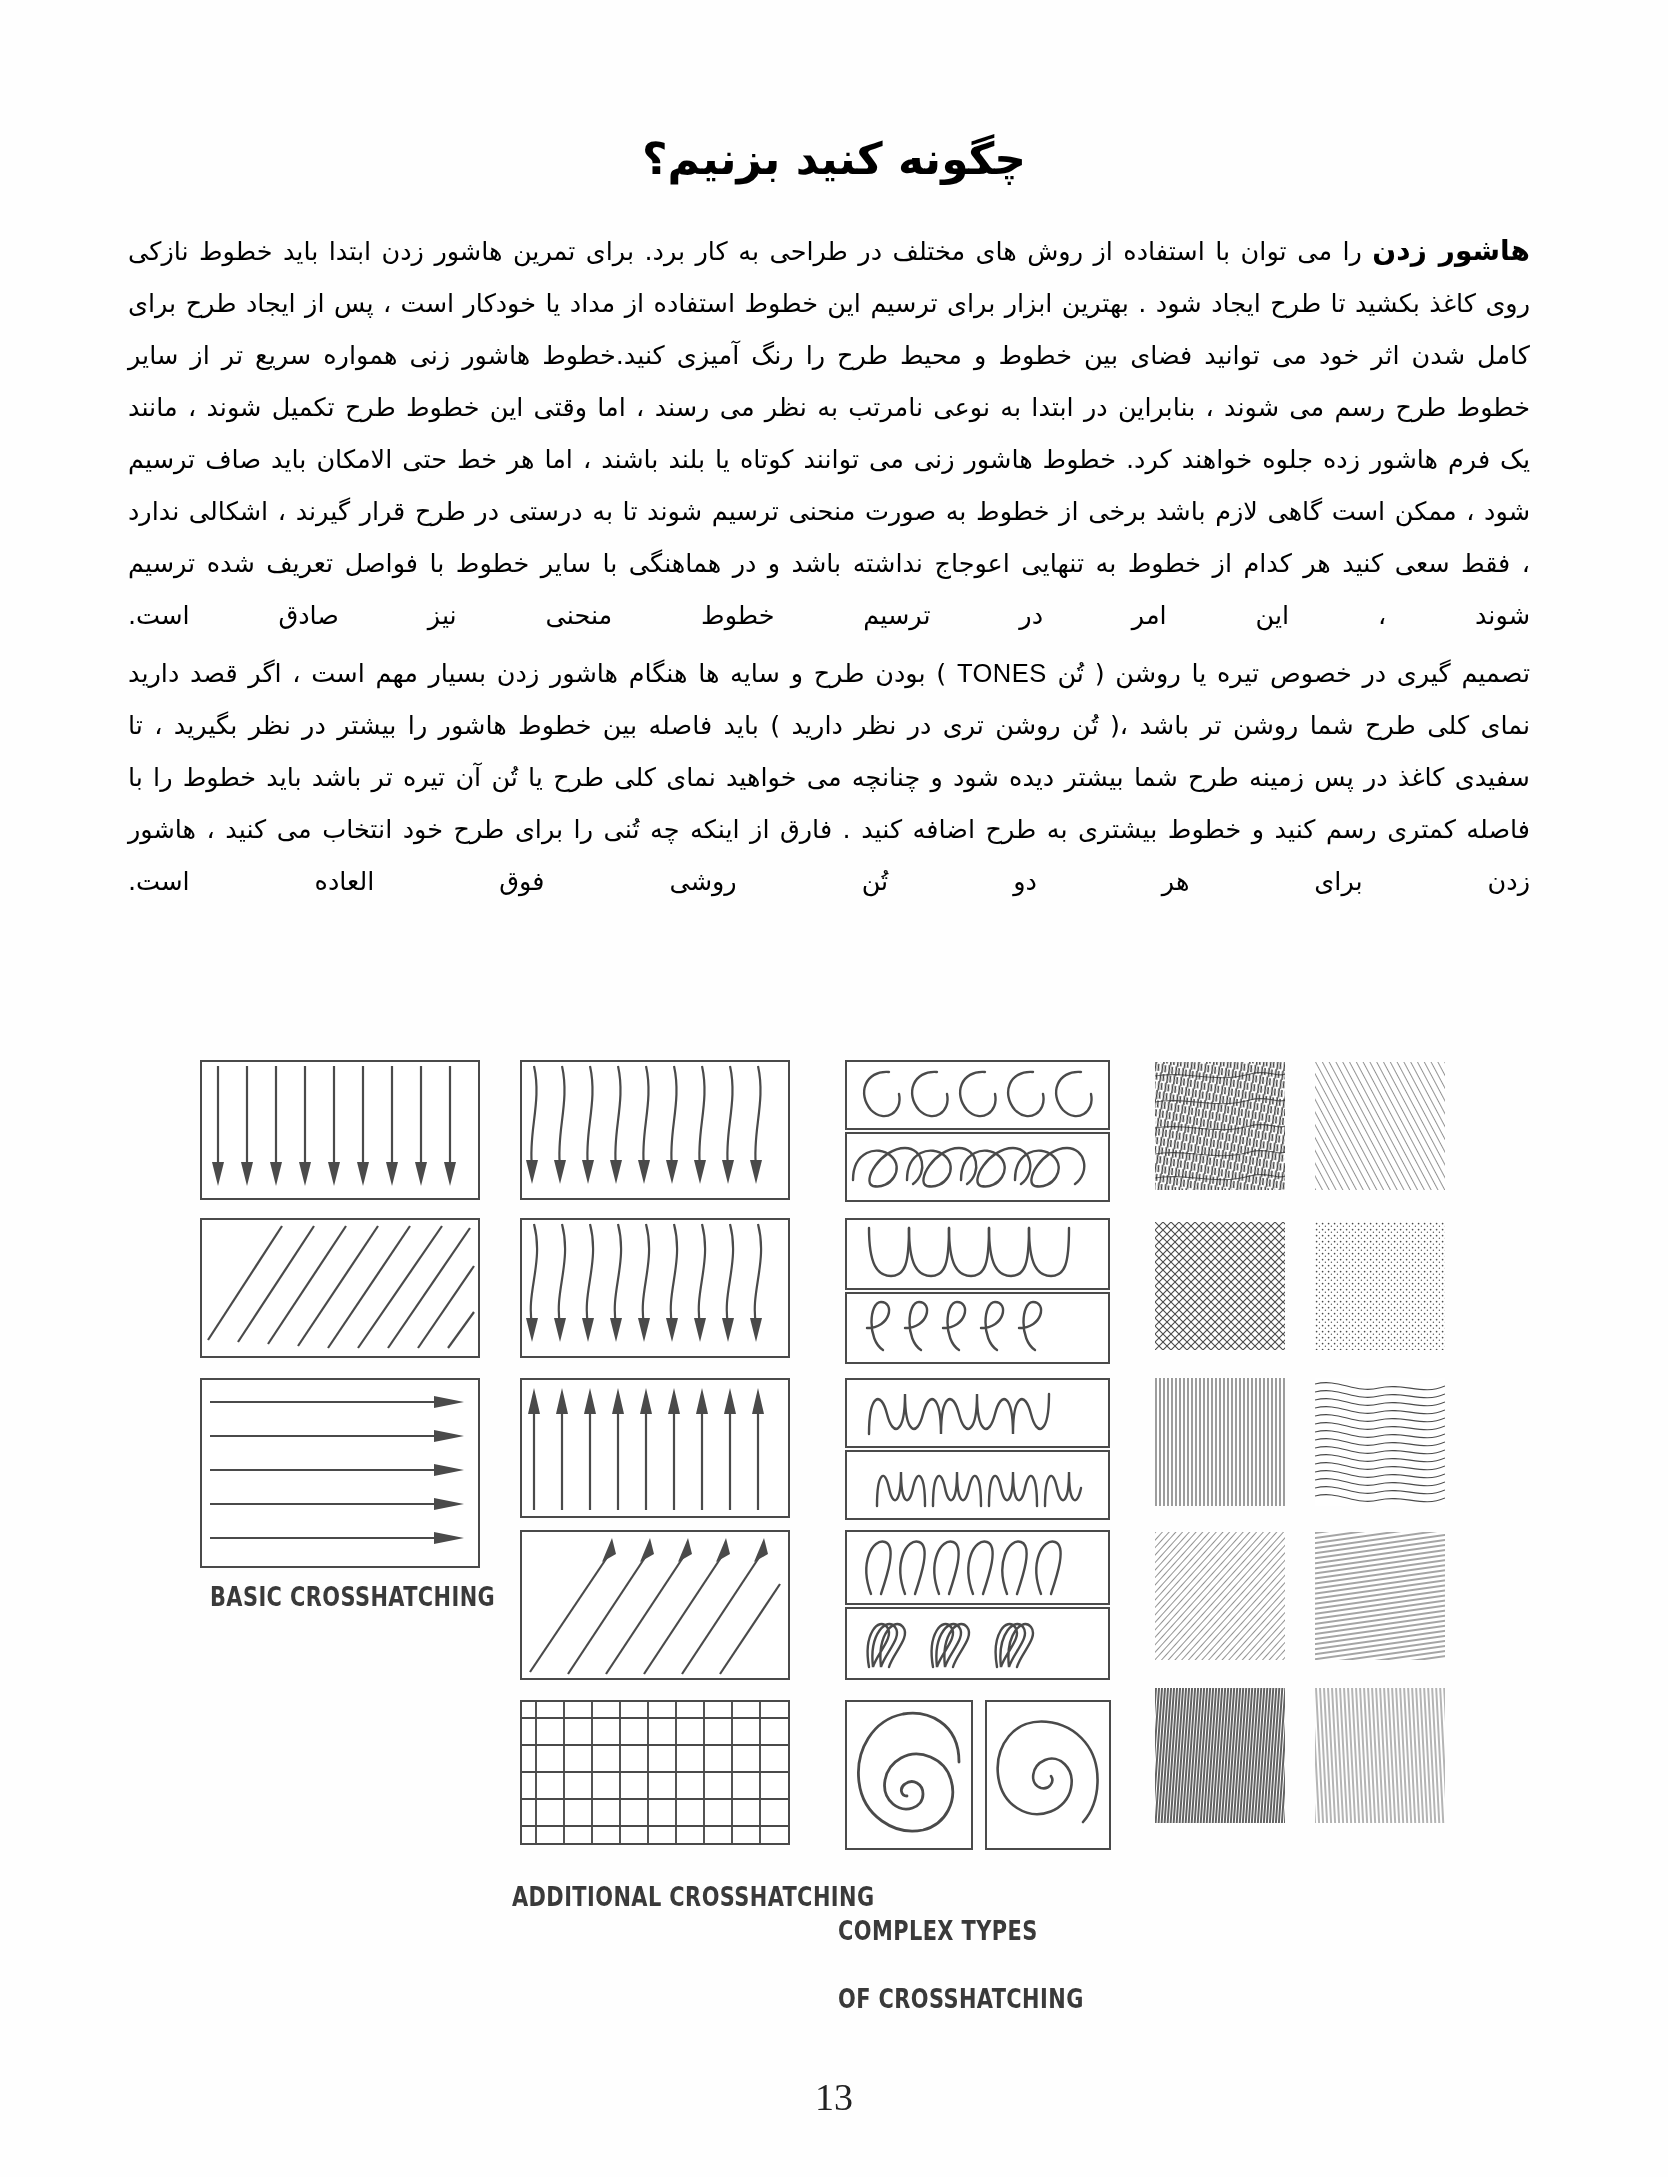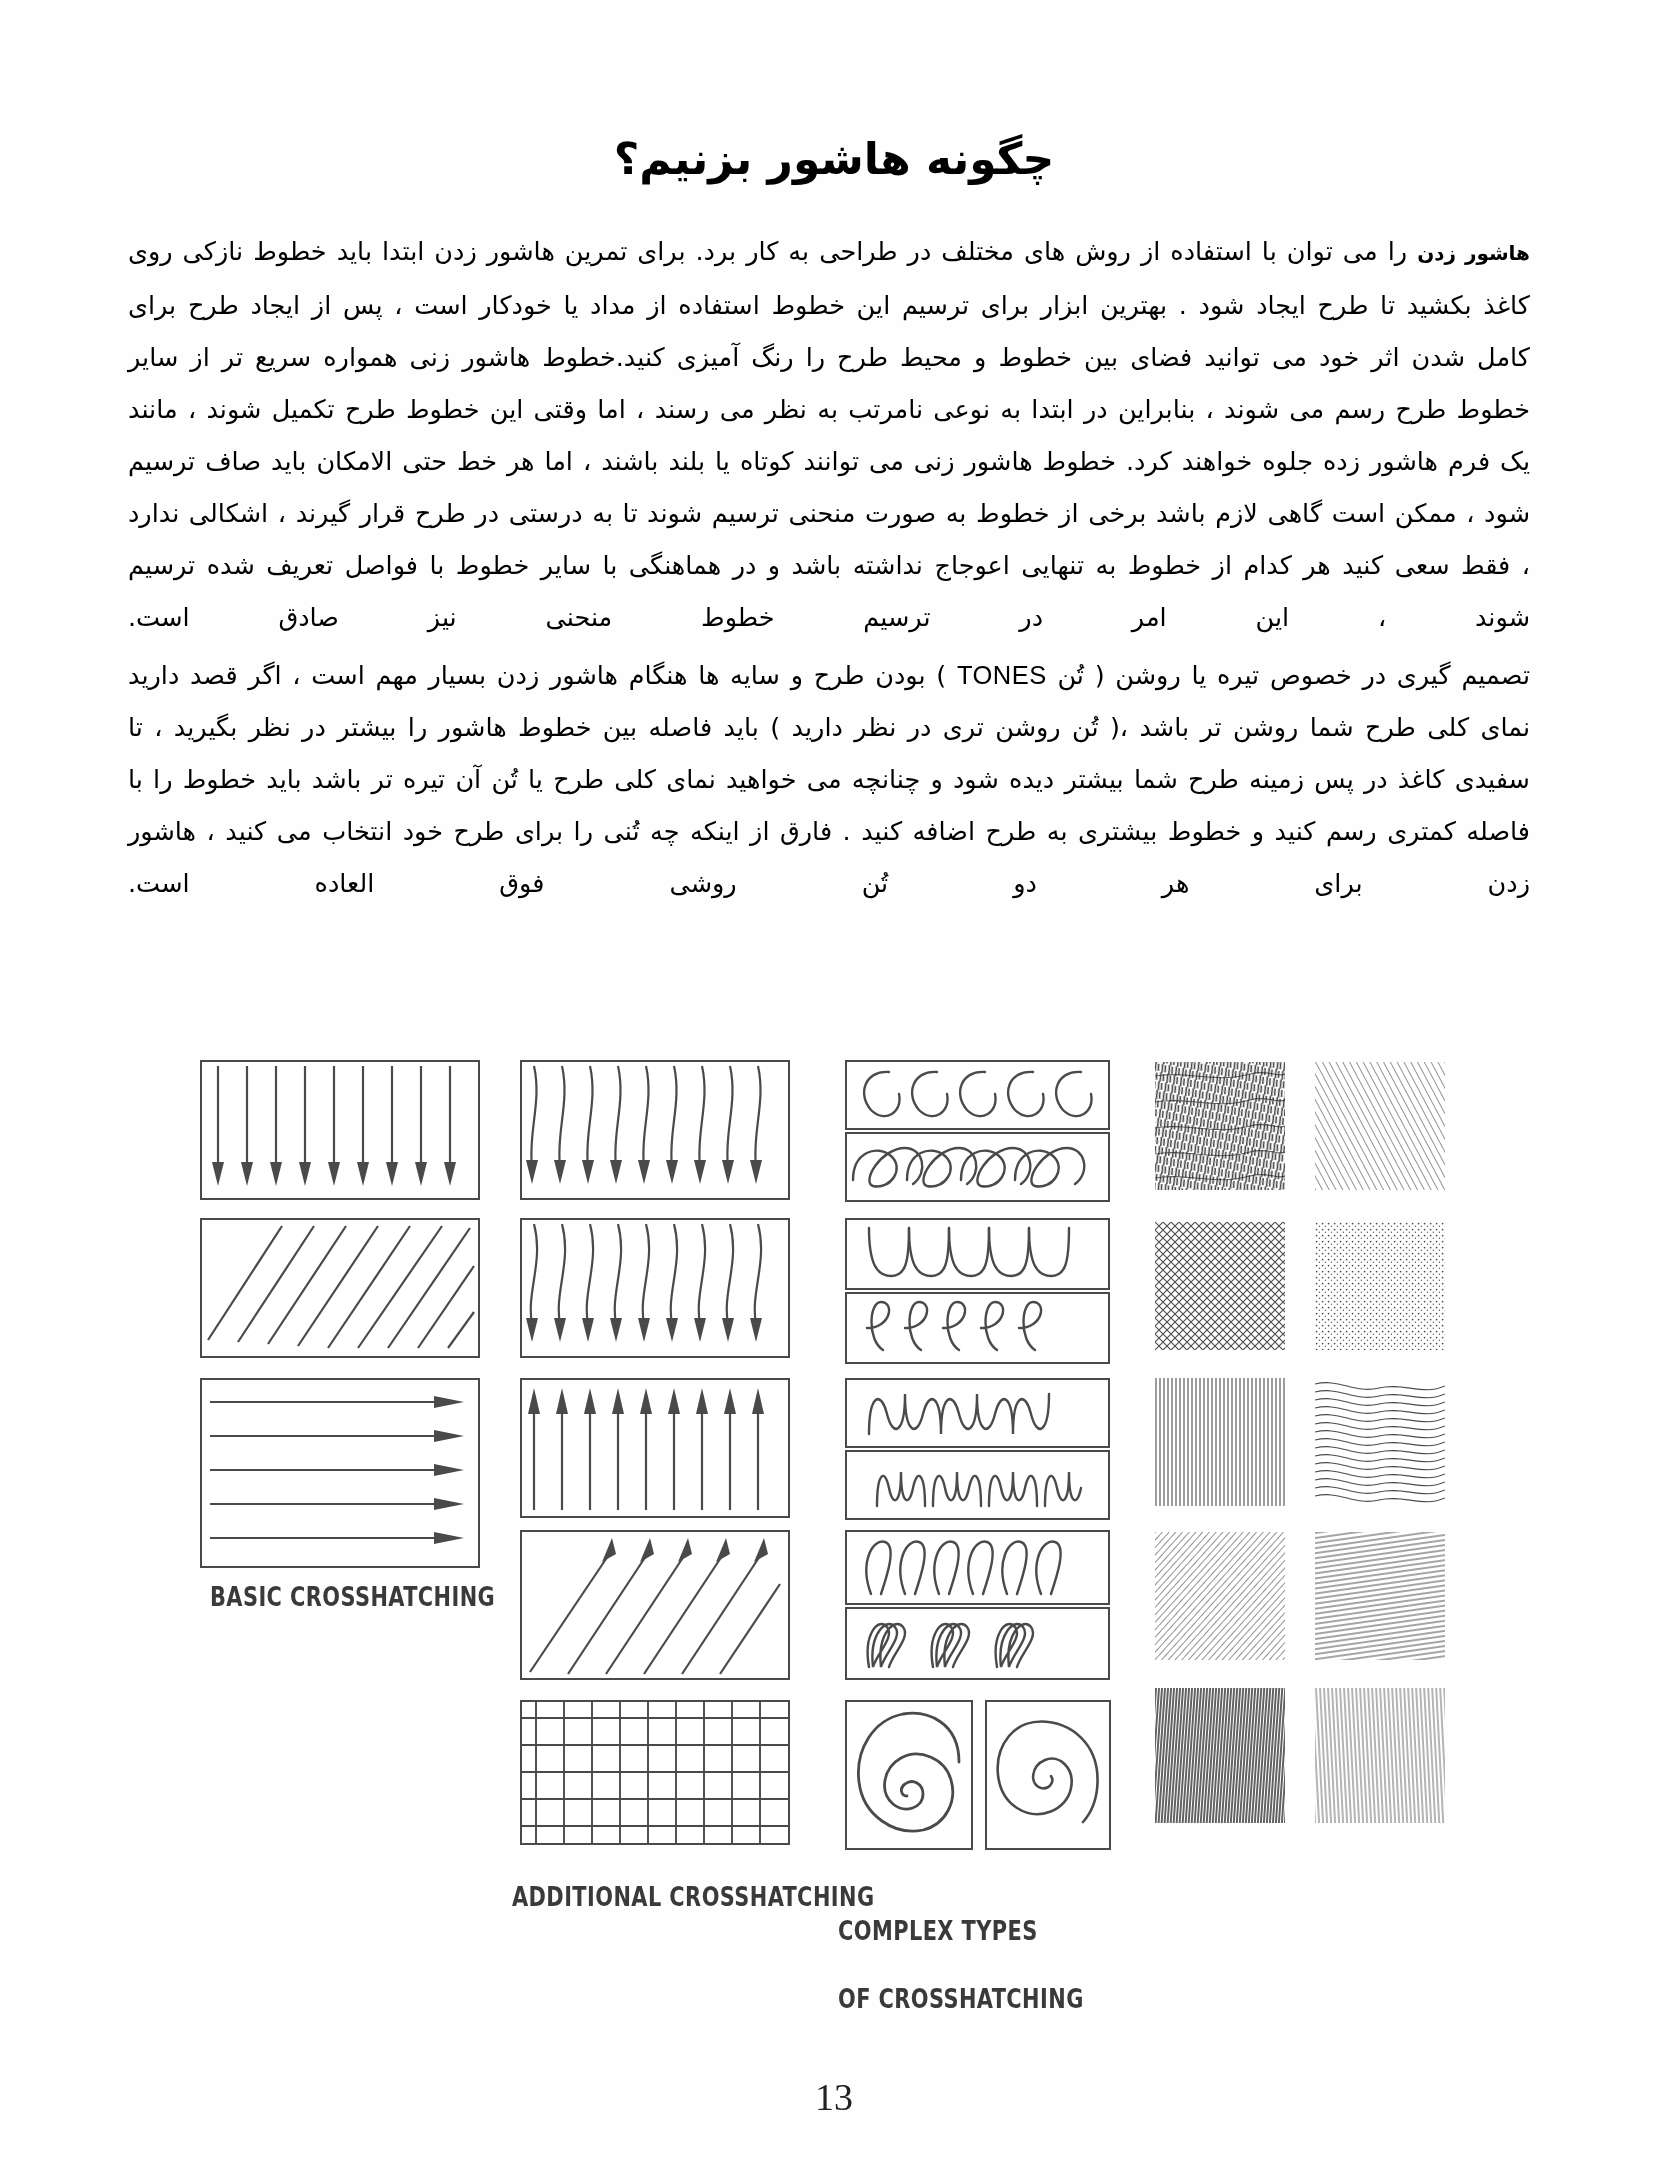--- a/index.html
+++ b/index.html
@@ -48,21 +48,21 @@
     text-align: justify;
     text-align-last: justify;
     color: #000;
     margin: 0 0 2px 0;
     font-family: "DejaVu Sans", "Liberation Sans", sans-serif;
     word-spacing: 1px;
   }
   .para.p2 { margin-top: 6px; }
   .para .lead {
     font-weight: bold;
-    font-size: 20px;
+    font-size: 28px;
   }
   .para .latin {
     font-family: Liberation Sans, sans-serif;
     direction: ltr;
     unicode-bidi: embed;
     letter-spacing: 0.5px;
   }
 
   
   .figure {
@@ -106,21 +106,21 @@
     color: #222;
   }
 
   svg { display: block; }
 </style>
 </head>
 <body>
 
 <div class="page">
 
-  <h1 class="title">چگونه هاشور بزنیم؟</h1>
+  <h1 class="title">چگونه کنید بزنیم؟</h1>
 
   <div class="body-area">
 
     <p class="para p1"><span class="lead">هاشور زدن</span><span> را می توان با استفاده از روش های مختلف در طراحی به کار برد. برای تمرین هاشور زدن ابتدا باید خطوط نازکی روی کاغذ بکشید  تا طرح ایجاد شود . بهترین ابزار برای ترسیم این خطوط استفاده از مداد یا خودکار است ، پس از ایجاد طرح برای کامل شدن اثر خود می توانید فضای بین خطوط و محیط طرح را رنگ آمیزی کنید.خطوط هاشور زنی همواره سریع تر از سایر خطوط طرح رسم می شوند ، بنابراین در ابتدا به نوعی نامرتب به نظر می رسند ، اما وقتی این خطوط طرح  تکمیل شوند ، مانند یک فرم هاشور زده جلوه خواهند کرد. خطوط هاشور زنی می توانند کوتاه یا بلند باشند ، اما هر خط حتی الامکان باید صاف ترسیم شود ، ممکن است گاهی لازم باشد برخی از خطوط به صورت منحنی ترسیم شوند تا به درستی در طرح قرار گیرند ، اشکالی ندارد ، فقط سعی کنید هر کدام از خطوط به تنهایی اعوجاج نداشته باشد و در هماهنگی با سایر خطوط با فواصل تعریف شده ترسیم شوند ، این امر در ترسیم خطوط منحنی نیز صادق است.</span></p>
 
     <p class="para p2"><span>تصمیم گیری در خصوص تیره یا روشن ( تُن </span><span class="latin">TONES</span><span> ) بودن طرح و سایه ها هنگام هاشور زدن بسیار مهم است ، اگر قصد دارید نمای کلی طرح شما روشن تر باشد ،( تُن روشن تری در نظر دارید ) باید فاصله بین خطوط هاشور را بیشتر در نظر بگیرید ، تا سفیدی کاغذ در پس زمینه طرح شما بیشتر دیده شود و چنانچه می خواهید نمای کلی طرح یا تُن آن تیره تر باشد باید خطوط را با فاصله کمتری رسم کنید و خطوط بیشتری به طرح اضافه کنید . فارق از اینکه چه تُنی را برای طرح خود انتخاب می کنید ، هاشور زدن برای هر دو تُن روشی فوق العاده است.</span></p>
 
   </div>
 
   <div class="figure">

